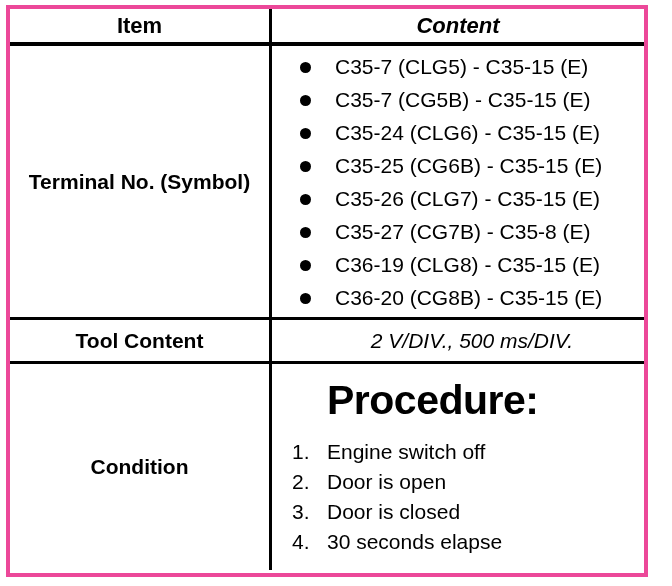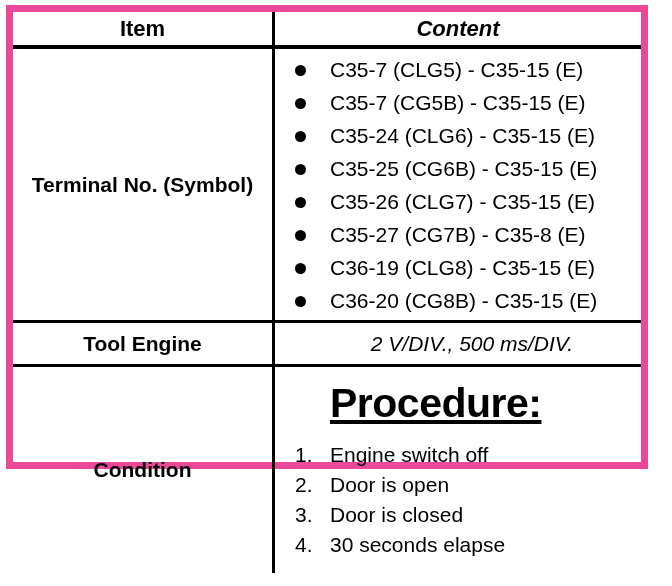--- a/index.html
+++ b/index.html
@@ -21,23 +21,23 @@
     height: 586px;
     background: #ffffff;
   }
 
   
   .spec-table {
     position: absolute;
     left: 6px;
     top: 5px;
     width: 642px;
-    height: 464px;
-    box-sizing: border-box;
-    border: 7px solid #ec4899;
+    height: 572px;
+    box-sizing: border-box;
+    border: 4px solid #ec4899;
     background: #ffffff;
   }
 
   .row {
     display: flex;
     box-sizing: border-box;
     width: 100%;
   }
 
   .row.hdr-row {
@@ -91,21 +91,21 @@
     font-size: 21px;
     font-weight: bold;
   }
   .row-label.tool-label {
     font-size: 21px;
   }
 
   
   ul.bullet-list {
     list-style: none;
-    margin: 0;
+    margin: 8px;
     padding: 0 0 0 20px;
   }
   ul.bullet-list li {
     position: relative;
     font-size: 21px;
     line-height: 33px;
     padding-left: 35px;
     white-space: nowrap;
   }
   ul.bullet-list li .bullet-dot {
@@ -132,21 +132,20 @@
     width: 100%;
     box-sizing: border-box;
   }
   .procedure-title {
     font-size: 41px;
     font-weight: bold;
     line-height: 46px;
     padding-left: 35px;
     margin-bottom: 14px;
     letter-spacing: -0.5px;
-    text-decoration: underline;
   }
   ol.step-list {
     list-style: none;
     margin: 0;
     padding: 0;
     counter-reset: stepcount;
   }
   ol.step-list li {
     position: relative;
     font-size: 21px;
@@ -215,21 +214,21 @@
           <li>
             <span class="bullet-dot"></span>
             <span>C36-20 (CG8B) - C35-15 (E)</span>
           </li>
         </ul>
       </div>
     </div>
 
     <div class="row tool-row">
       <div class="cell-item">
-        <span class="row-label tool-label">Tool Engine</span>
+        <span class="row-label tool-label">Tool Content</span>
       </div>
       <div class="cell-content hdr-center">
         <span class="tool-value">2 V/DIV., 500 ms/DIV.</span>
       </div>
     </div>
 
     <div class="row condition-row">
       <div class="cell-item">
         <span class="row-label">Condition</span>
       </div>

